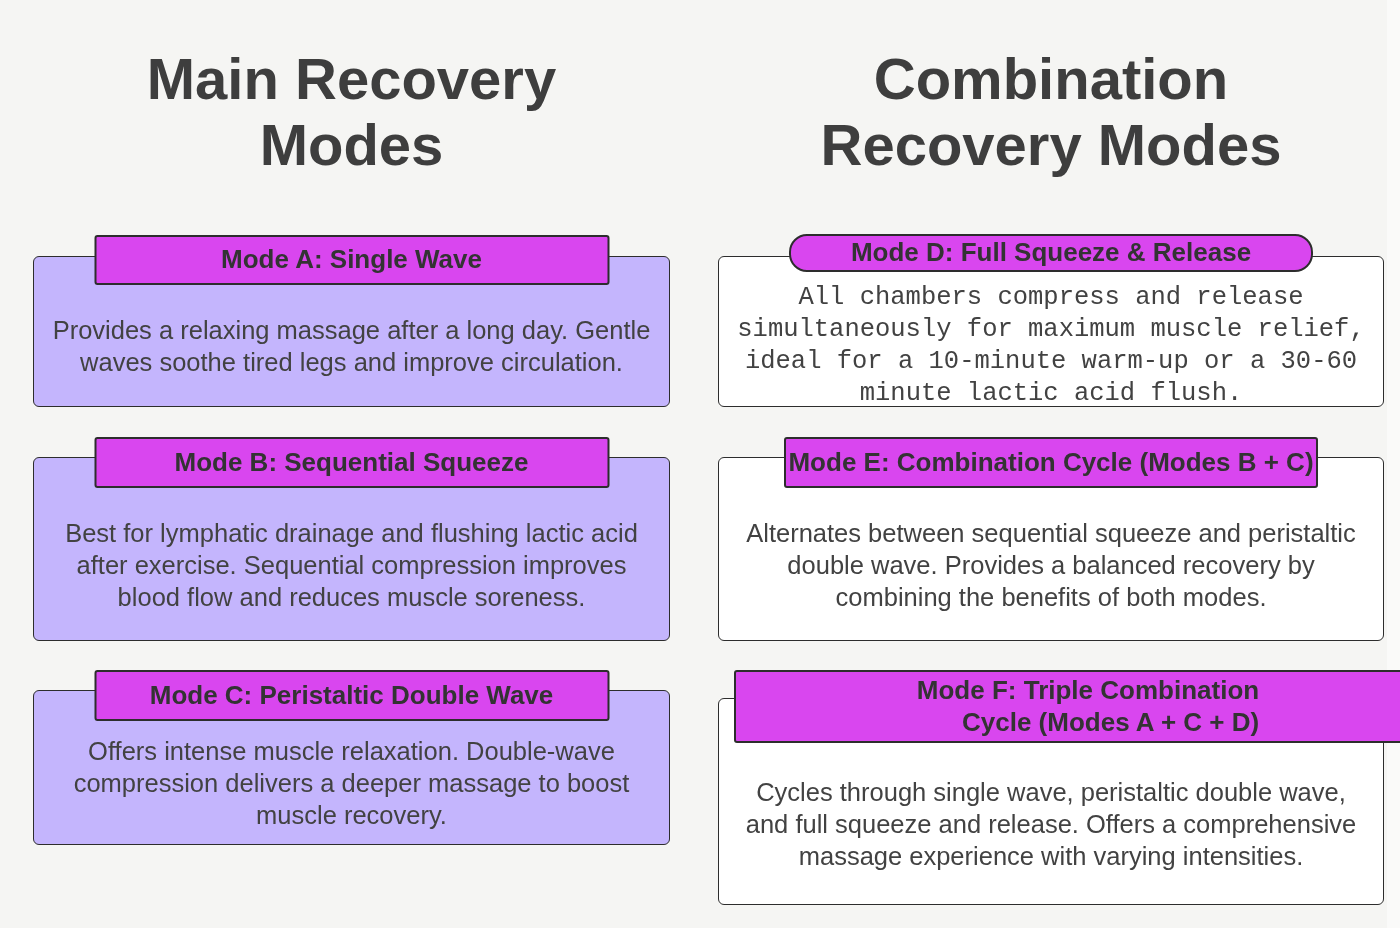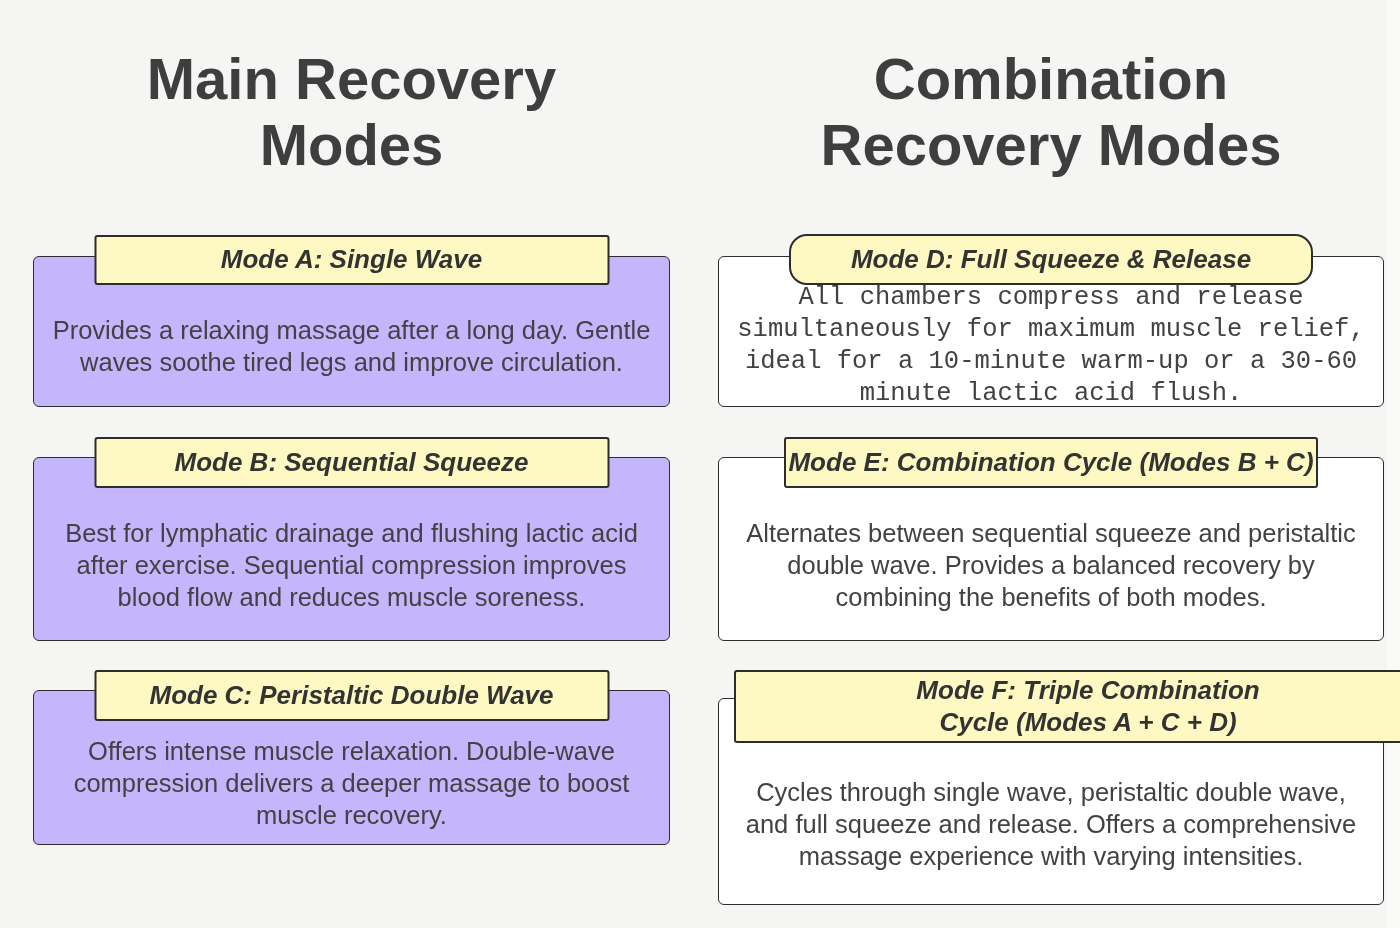--- a/index.html
+++ b/index.html
@@ -43,48 +43,47 @@
   .card-body-text {
     font-size:25.5px;
     line-height:32px;
     color:#424242;
     text-align:center;
     padding:0 14px;
   }
   .card-title {
     position:absolute;
     left:50%; transform:translateX(-50%);
-    background:#fef9c3;
+    background:#d946ef;
     border:2px solid #2d2d2d;
     border-radius:3px;
     box-sizing:border-box;
     display:flex; align-items:center; justify-content:center;
     font-size:26px; font-weight:700; color:#333333;
-    text-align:center;
+    text-align:right;
     line-height:1.2;
     white-space:pre-line;
     z-index:2;
-    font-style:italic;
   }
 
   
   .card.mode-a { left:33px;  top:256px; width:637px; height:151px; }
   .card.mode-a .card-title { width:515px; height:50px; top:-21px; }
   .card.mode-a .card-body  { padding-top:29px; }
 
   .card.mode-b { left:33px;  top:457px; width:637px; height:184px; }
   .card.mode-b .card-title { width:515px; height:51px; top:-20px; }
   .card.mode-b .card-body  { padding-top:31px; }
 
   .card.mode-c { left:33px;  top:690px; width:637px; height:155px; }
   .card.mode-c .card-title { width:515px; height:51px; top:-20px; }
   .card.mode-c .card-body  { padding-top:31px; }
 
   .card.mode-d { left:718px; top:256px; width:666px; height:151px; }
-  .card.mode-d .card-title { width:524px; height:51px; top:-22px;border-radius:18px; }
+  .card.mode-d .card-title { width:524px; height:38px; top:-22px;border-radius:18px; }
   .card.mode-d .card-body  { padding-top:29px;font-family:Liberation Mono, monospace; }
 
   .card.mode-e { left:718px; top:457px; width:666px; height:184px; }
   .card.mode-e .card-title { width:534px; height:51px; top:-20px; }
   .card.mode-e .card-body  { padding-top:31px; }
 
   .card.mode-f { left:718px; top:698px; width:666px; height:207px; }
   .card.mode-f .card-title { width:708px; height:73px; top:-28px;margin-left:37px; }
   .card.mode-f .card-body  { padding-top:45px; }
 </style>

